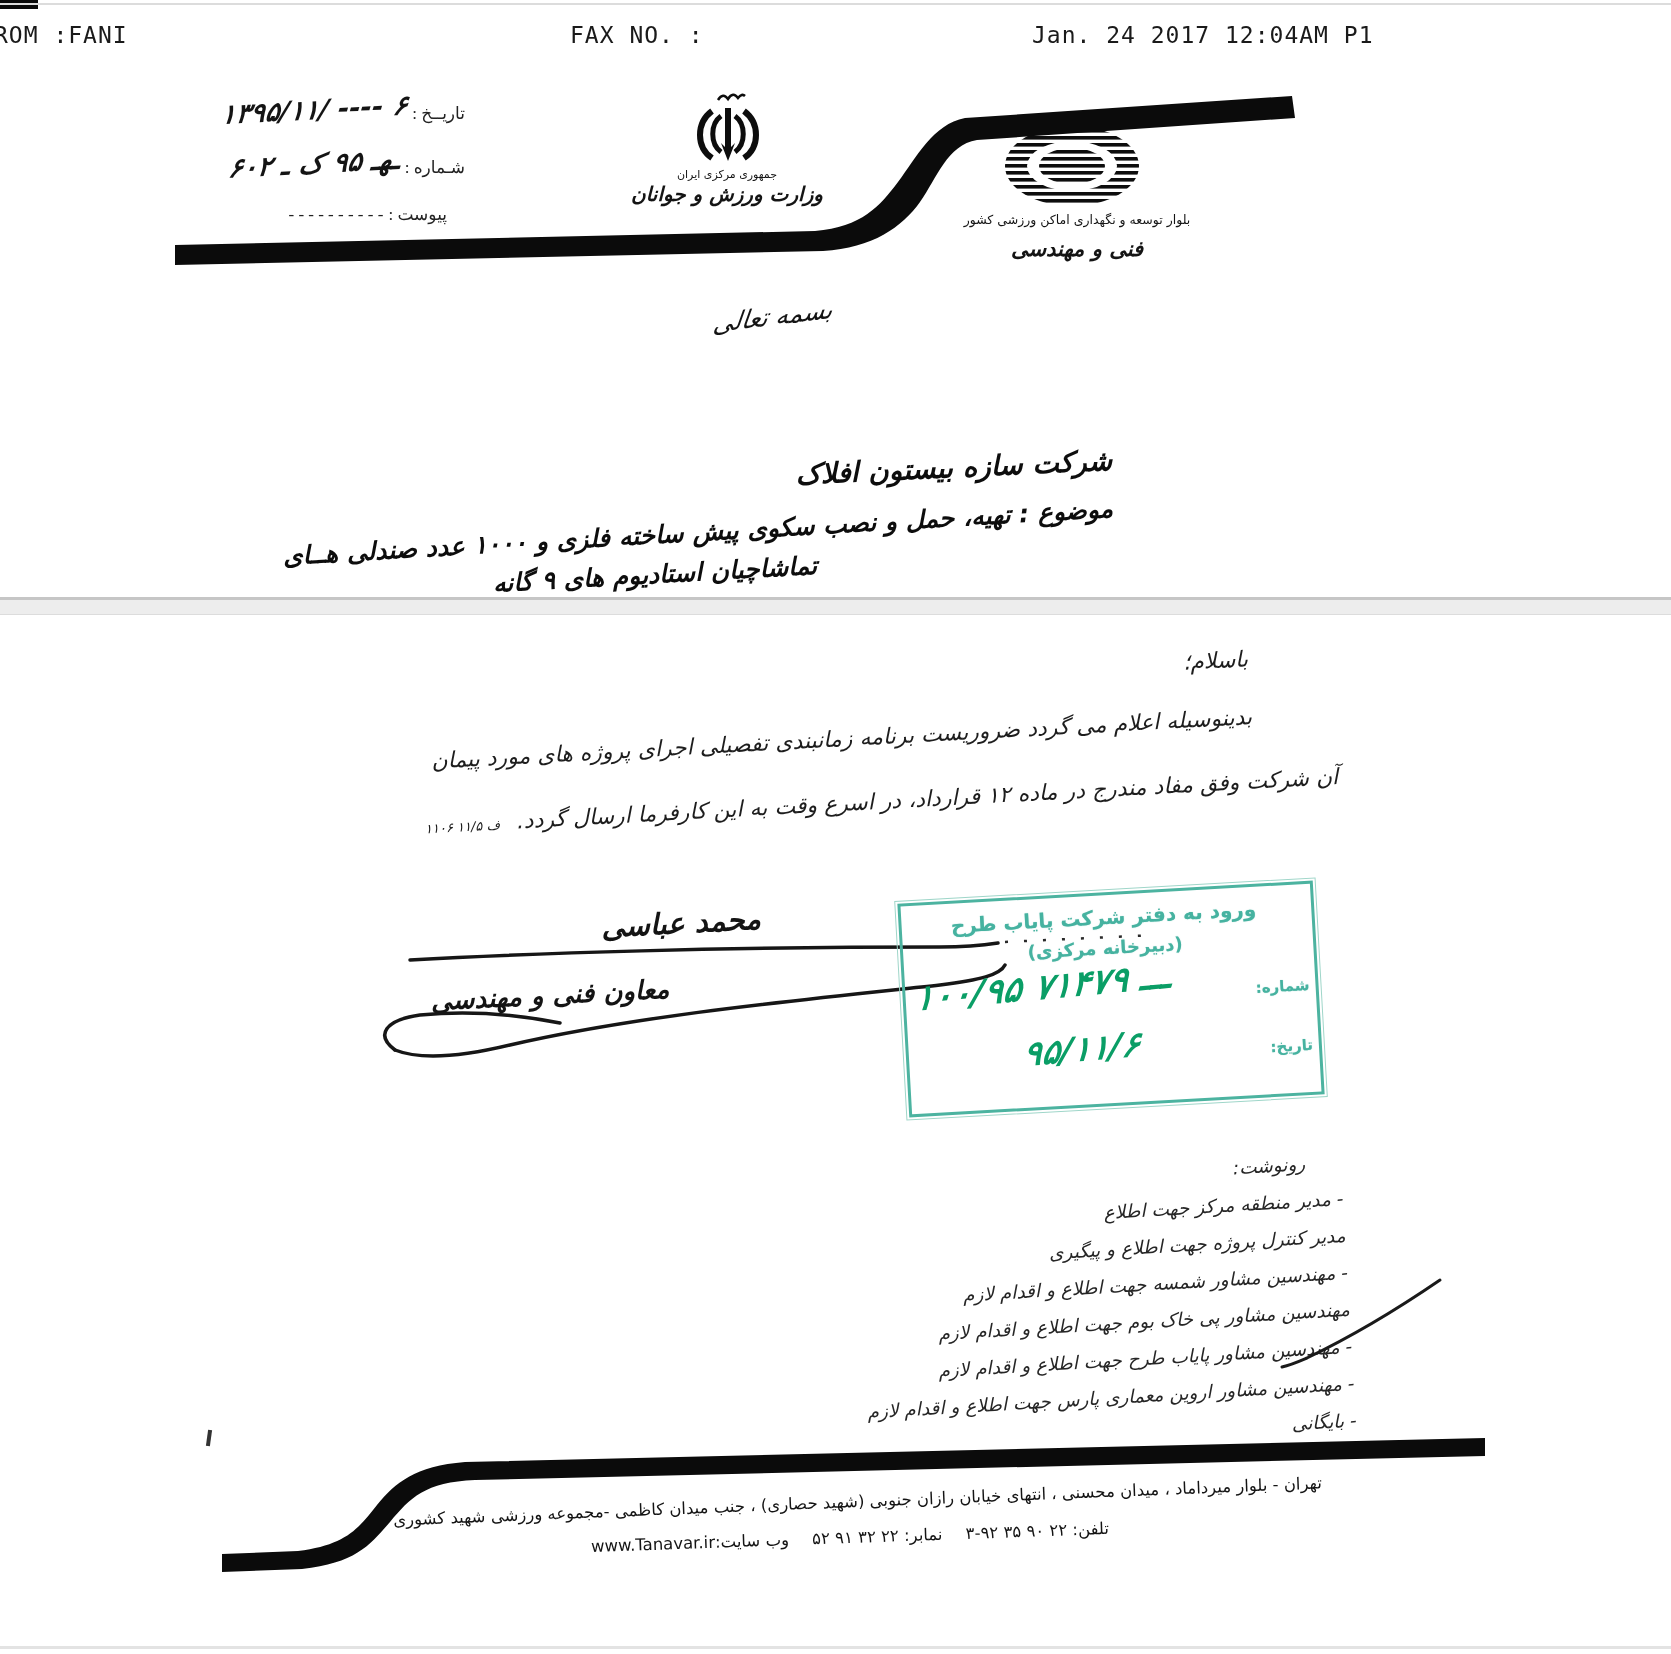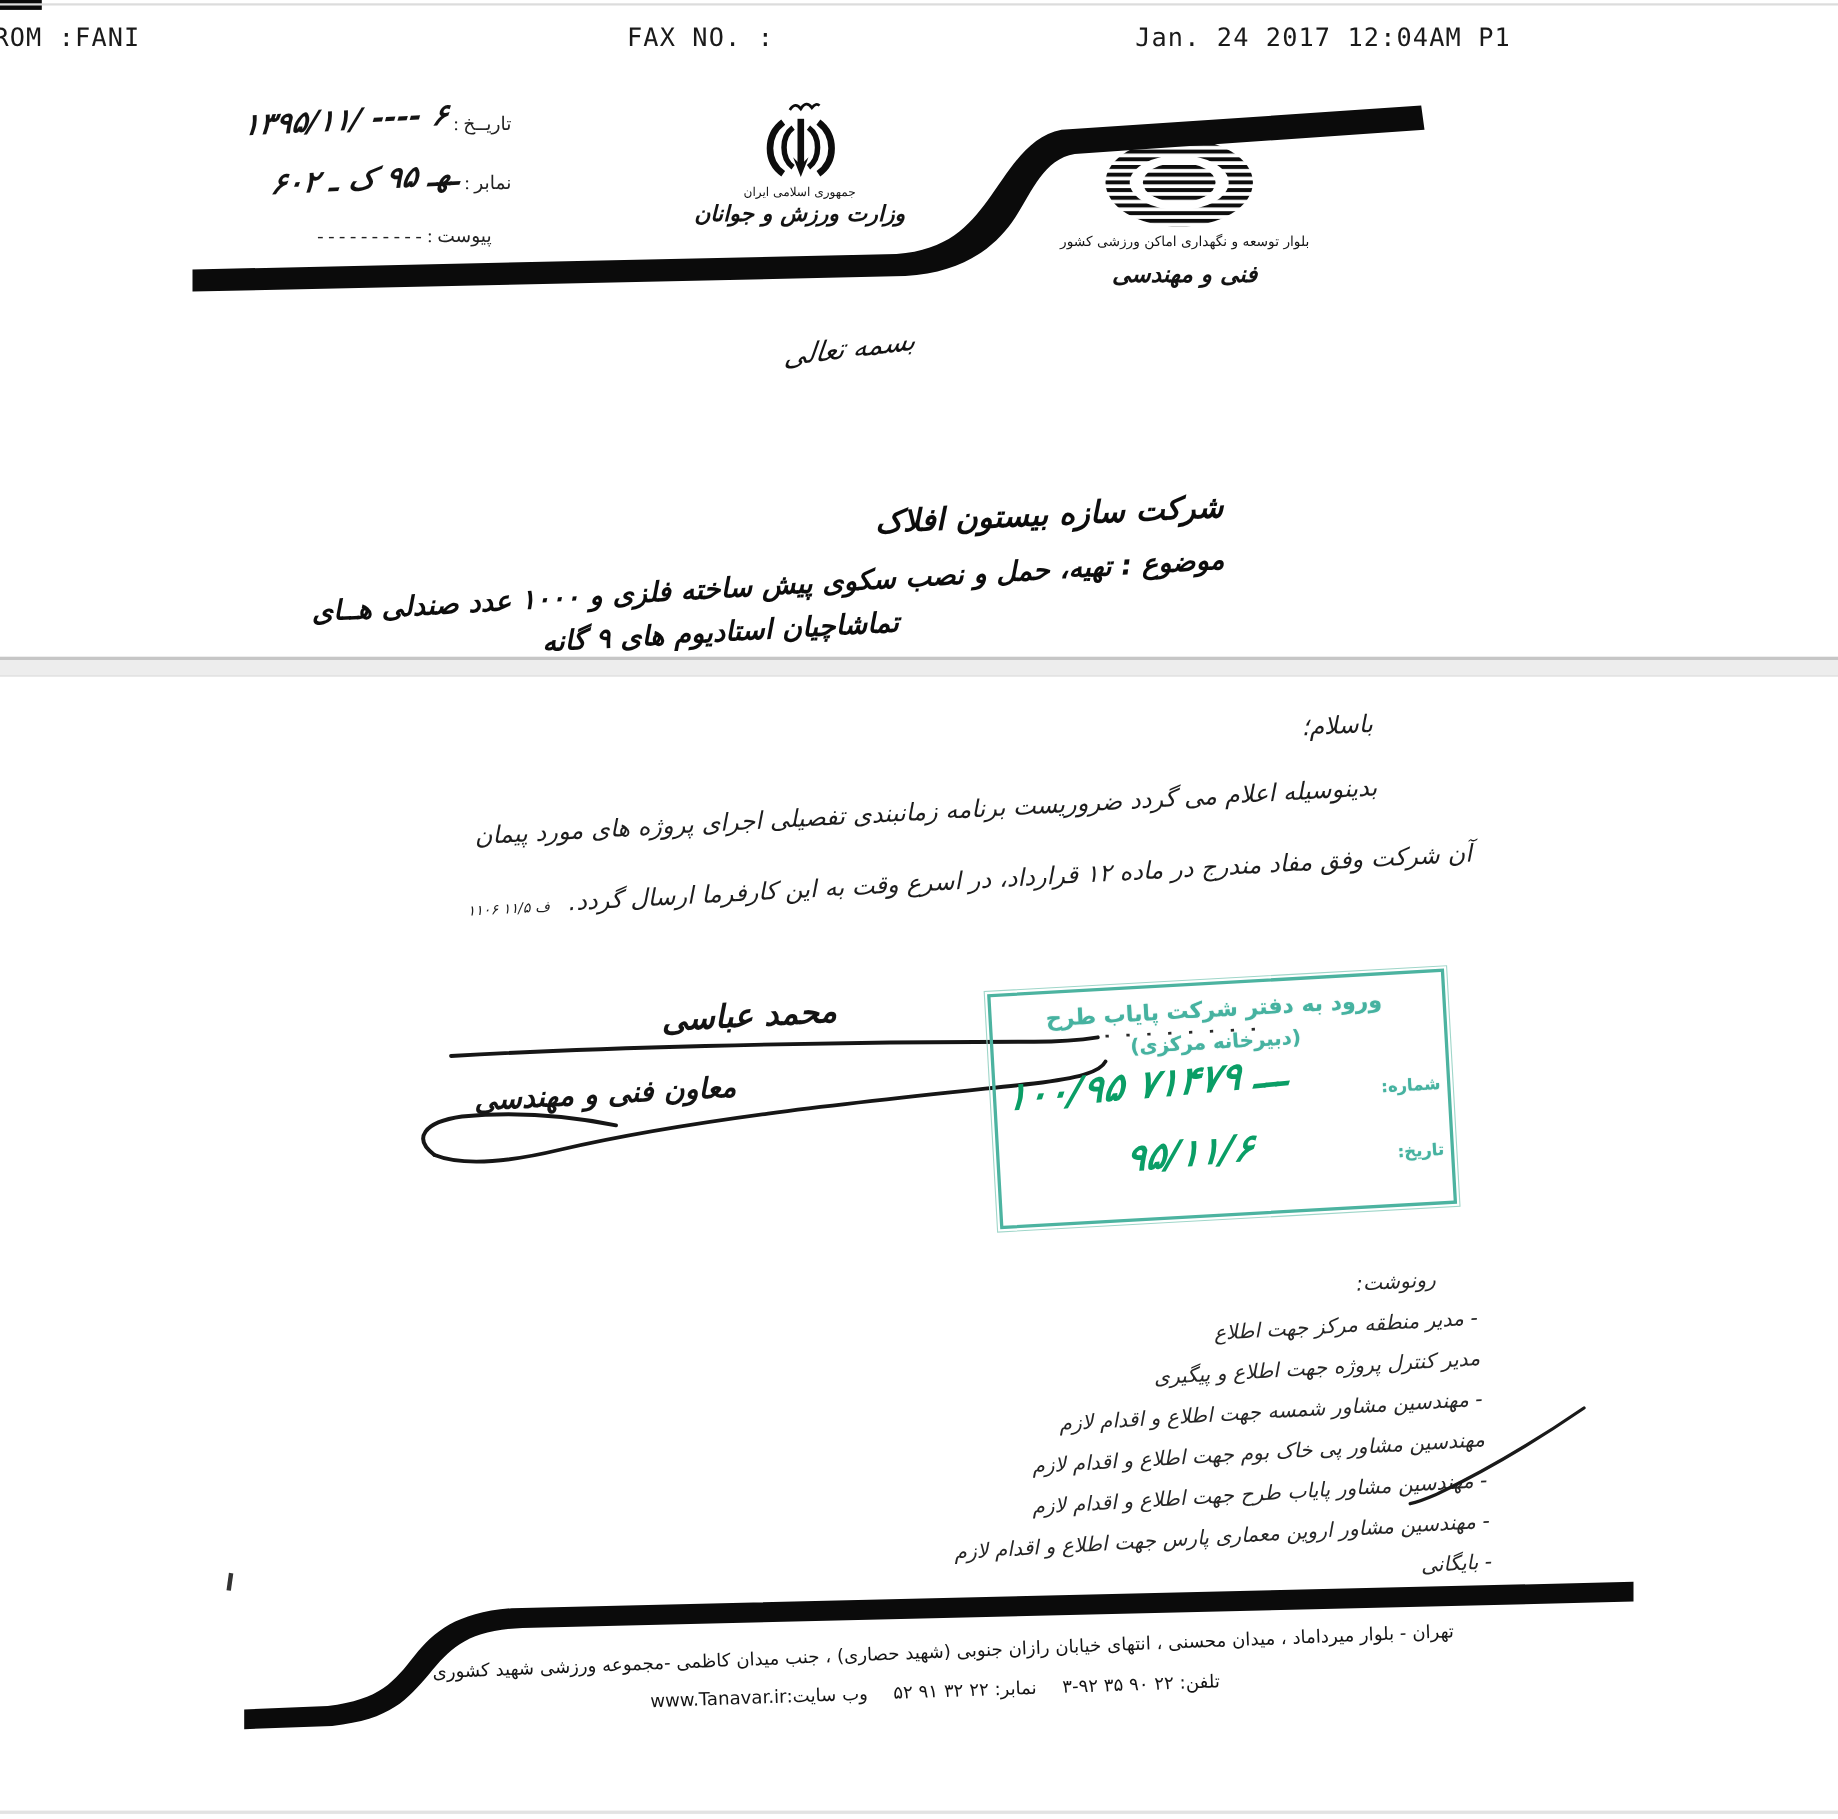--- a/index.html
+++ b/index.html
@@ -37,40 +37,40 @@
 
   <div class="abs mono" style="left:-6px;top:22px;">ROM :FANI</div>
   <div class="abs mono" style="left:570px;top:22px;">FAX NO. :</div>
   <div class="abs mono" style="left:1032px;top:22px;text-align:right;">Jan. 24 2017 12:04AM  P1</div>
 
   <div class="abs rtl" style="right:1206px;top:94px;">
     <span class="print-label">تاریــخ :</span>
     <span class="hand ltr">۱۳۹۵/۱۱/ ---- ۶</span>
   </div>
   <div class="abs rtl" style="right:1206px;top:148px;">
-    <span class="print-label">نمابر :</span>
+    <span class="print-label">شـماره :</span>
     <span class="hand ltr">ـهـ ۹۵ ک ـ ۶۰۲</span>
   </div>
   <div class="abs rtl" style="right:1224px;top:204px;">
     <span class="print-label">پیوست :</span>
     <span class="print-label" style="letter-spacing:3px;">- - - - - - - - - -</span>
   </div>
 
   <div class="abs" style="left:688px;top:92px;">
     <svg width="80" height="80" viewBox="0 0 80 80">
       <path d="M30,8 q5,-8 10,-1 q5,-8 10,-1 q4,-5 7,-2" stroke="#0d0d0d" stroke-width="2.5" fill="none"></path>
       <path d="M40,16 L40,60" stroke="#0d0d0d" stroke-width="6" fill="none"></path>
       <path d="M40,58 l7,-7 l-7,18 l-7,-18 z" fill="#0d0d0d"></path>
       <path d="M33,24 C22,32 22,52 33,60" stroke="#0d0d0d" stroke-width="5" fill="none"></path>
       <path d="M24,19 C8,31 8,55 24,66" stroke="#0d0d0d" stroke-width="6" fill="none"></path>
       <path d="M47,24 C58,32 58,52 47,60" stroke="#0d0d0d" stroke-width="5" fill="none"></path>
       <path d="M56,19 C72,31 72,55 56,66" stroke="#0d0d0d" stroke-width="6" fill="none"></path>
     </svg>
   </div>
-  <div class="abs rtl center" style="left:647px;top:168px;width:160px;font-size:11px;">جمهوری اسلامی ایران</div>
+  <div class="abs rtl center" style="left:647px;top:168px;width:160px;font-size:11px;">جمهوری مرکزی ایران</div>
   <div class="abs rtl center b" style="left:607px;top:182px;width:240px;font-size:20px;">وزارت ورزش و جوانان</div>
 
   <div class="abs" style="left:1002px;top:122px;">
     <svg width="140" height="88" viewBox="0 0 140 88">
       <defs>
         <pattern id="hstripe" width="6" height="7" patternUnits="userSpaceOnUse">
           <rect x="0" y="0" width="6" height="3.6" fill="#0d0d0d"></rect>
         </pattern>
       </defs>
       <ellipse cx="70" cy="44" rx="67" ry="40" fill="url(#hstripe)"></ellipse>

